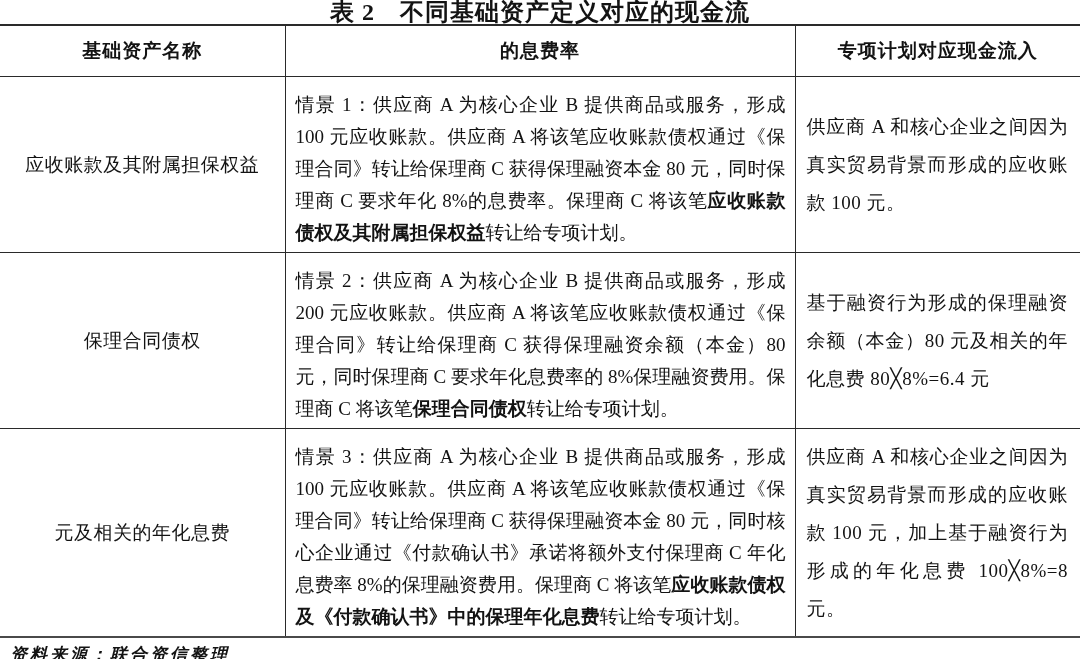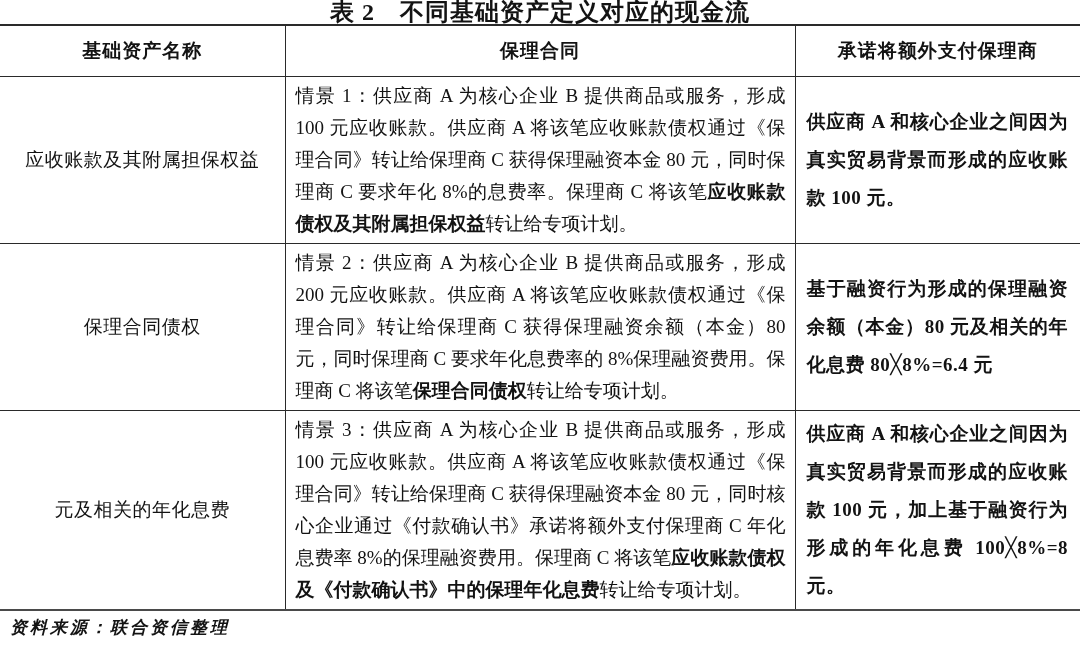--- a/index.html
+++ b/index.html
@@ -42,28 +42,27 @@
 
   td { vertical-align: middle; font-size: 19px; }
 
   td.name {
     text-align: center;
     letter-spacing: 0.5px;
   }
   td.scenario {
     text-align: justify;
     line-height: 32px;
-    padding: 3px 9px 3px 10px;
+    padding: 12px 9px 3px 10px;
   }
   td.inflow {
     text-align: justify;
     line-height: 38px;
     padding: 4px 12px 4px 11px;
     letter-spacing: 0.5px;
-    font-weight: bold;
   }
   tr.r0 td { height: 163px; }
   tr.r1 td { height: 160px; }
   tr.r2 td { height: 182px; }
 
   .seg-bold { font-weight: bold; }
 
   .source {
     height: 33px;
     display: flex; align-items: center;
@@ -83,22 +82,22 @@
 
   <table class="cashflow">
     <colgroup>
       <col class="c1">
         <col class="c2">
         <col class="c3">
     </colgroup>
     <thead>
       <tr>
         <th>基础资产名称</th>
-        <th class="vline">保理合同</th>
-        <th class="vline">承诺将额外支付保理商</th>
+        <th class="vline">的息费率</th>
+        <th class="vline">专项计划对应现金流入</th>
       </tr>
     </thead>
     <tbody>
       <tr class="r0">
         <td class="name">应收账款及其附属担保权益</td>
         <td class="scenario vline"><span>情景 1：供应商 A 为核心企业 B 提供商品或服务，形成 100 元应收账款。供应商 A 将该笔应收账款债权通过《保理合同》转让给保理商 C 获得保理融资本金 80 元，同时保理商 C 要求年化 8%的息费率。保理商 C 将该笔</span><span class="seg-bold">应收账款债权及其附属担保权益</span><span>转让给专项计划。</span></td>
         <td class="inflow vline">供应商 A 和核心企业之间因为真实贸易背景而形成的应收账款 100 元。</td>
       </tr>
       <tr class="r1">
         <td class="name">保理合同债权</td>

